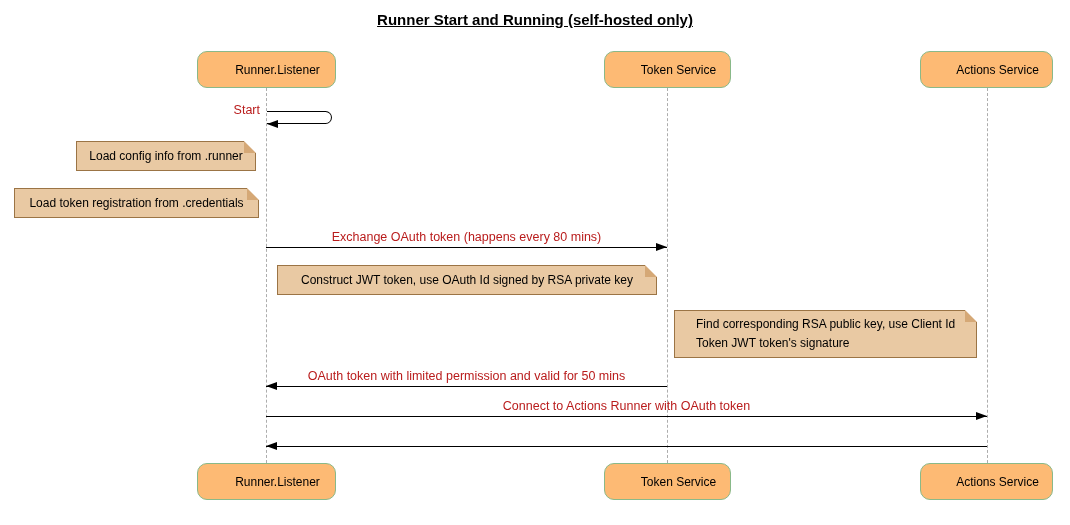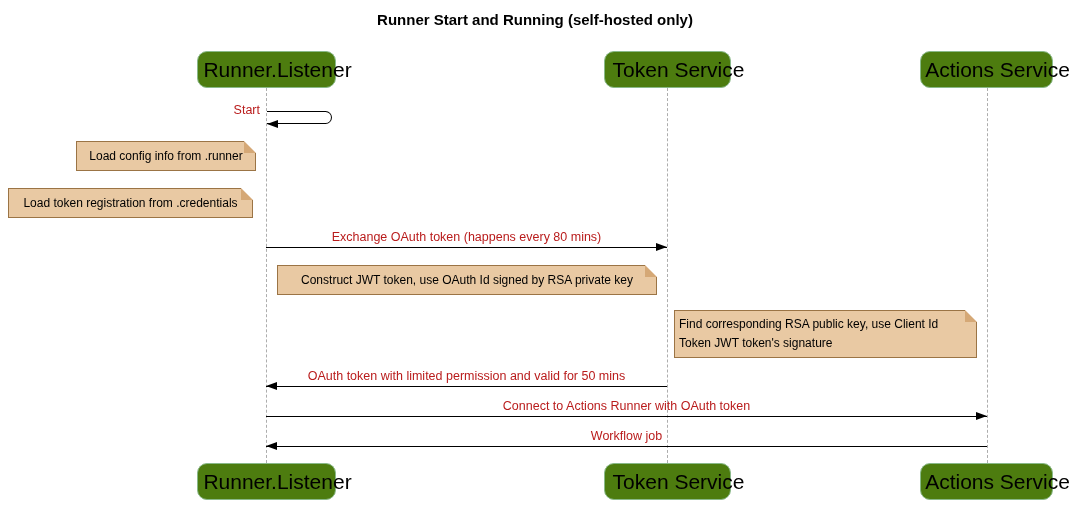--- a/index.html
+++ b/index.html
@@ -12,38 +12,39 @@
     color: #000;
     overflow: hidden;
   }
   .title {
     position: absolute;
     left: 0; top: 11px; width: 100%;
     text-align: center;
     font-size: 15px;
     font-weight: bold;
     color: #000;
+    text-decoration: underline;
   }
   .lifeline {
     position: absolute;
     top: 88px;
     height: 375px;
     width: 0;
     border-left: 1px dashed #adadad;
   }
   .participant {
     position: absolute;
     height: 37px;
-    background: #4d7c0f;
+    background: #fdba74;
     border: 1px solid #89b989;
     border-radius: 10px;
     display: flex;
     align-items: center;
     justify-content: center;
-    font-size: 21px;
+    font-size: 12px;
     color: #000;
     box-sizing: border-box;
     white-space: nowrap;
     padding-left: 22px;
   }
   .msg-label {
     position: absolute;
     font-size: 12.5px;
     text-align: center;
     white-space: nowrap;
@@ -85,21 +86,21 @@
     position: absolute;
     background: #e9c9a3;
     border: 1px solid #9b7445;
     box-sizing: border-box;
     font-size: 12px;
     color: #000;
     display: flex;
     flex-direction: column;
     justify-content: center;
     white-space: nowrap;
-    padding: 2px 4px;
+    padding: 2px 21px;
   }
   .note.centered { align-items: center; }
   .note::before {
     content: "";
     position: absolute;
     top: -1px; right: -1px;
     width: 12px; height: 12px;
     background: #ffffff;
   }
   .note::after {
@@ -127,21 +128,21 @@
   <div class="participant" style="left:604px; top:51px; width:127px;">Token Service</div>
   <div class="participant" style="left:920px; top:51px; width:133px;">Actions Service</div>
 
   <div class="msg-label self-label">Start</div>
   <div class="self-loop"></div>
   <div class="arrow-left" style="left:267px; top:120px;"></div>
 
   <div class="note centered" style="left:76px; top:141px; width:180px; height:30px;">
     <span class="line">Load config info from .runner</span>
   </div>
-  <div class="note centered" style="left:8px; top:188px; width:245px; height:30px;">
+  <div class="note centered" style="left:14px; top:188px; width:245px; height:30px;">
     <span class="line">Load token registration from .credentials</span>
   </div>
 
   <div class="msg-label" style="left:266px; top:230px; width:401px;">Exchange OAuth token (happens every 80 mins)</div>
   <div class="msg-line" style="left:266px; top:247px; width:401px;"></div>
   <div class="arrow-right" style="left:656px; top:243px;"></div>
 
   <div class="note centered" style="left:277px; top:265px; width:380px; height:30px;">
     <span class="line">Construct JWT token, use OAuth Id signed by RSA private key</span>
   </div>
@@ -152,21 +153,20 @@
   </div>
 
   <div class="msg-label" style="left:266px; top:369px; width:401px;">OAuth token with limited permission and valid for 50 mins</div>
   <div class="msg-line" style="left:266px; top:386px; width:401px;"></div>
   <div class="arrow-left" style="left:266px; top:382px;"></div>
 
   <div class="msg-label" style="left:266px; top:399px; width:721px;">Connect to Actions Runner with OAuth token</div>
   <div class="msg-line" style="left:266px; top:416px; width:721px;"></div>
   <div class="arrow-right" style="left:976px; top:412px;"></div>
 
-  <div class="msg-label" style="left:266px; top:429px; width:721px;">Workflow job</div>
   <div class="msg-line" style="left:266px; top:446px; width:721px;"></div>
   <div class="arrow-left" style="left:266px; top:442px;"></div>
 
   <div class="participant" style="left:197px; top:463px; width:139px;">Runner.Listener</div>
   <div class="participant" style="left:604px; top:463px; width:127px;">Token Service</div>
   <div class="participant" style="left:920px; top:463px; width:133px;">Actions Service</div>
 
 </div>
 
 </body></html>

